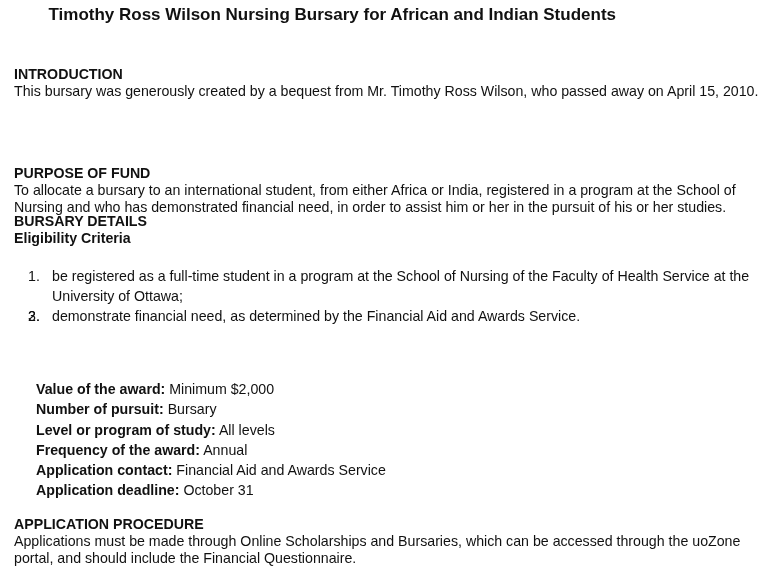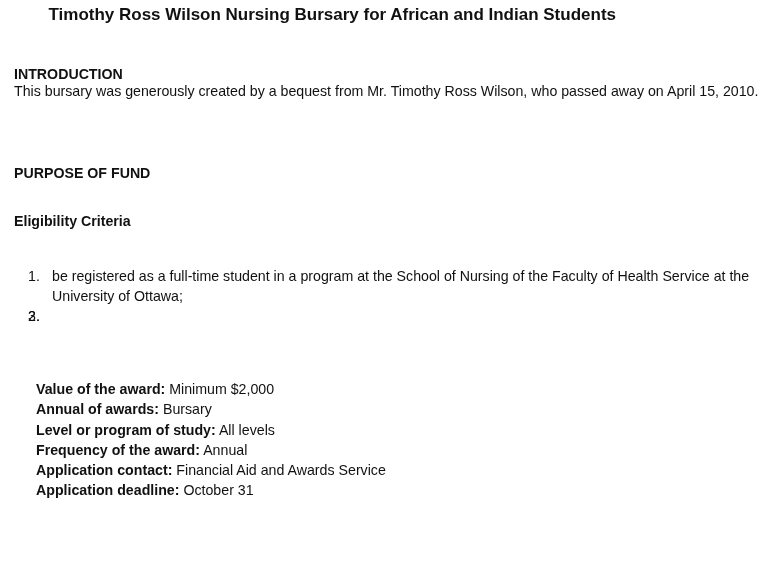--- a/index.html
+++ b/index.html
@@ -29,37 +29,41 @@
 
 <div class="title">Timothy Ross Wilson Nursing Bursary for African and Indian Students</div>
 
 <div class="block" style="top:66px;">
   <span class="h">INTRODUCTION</span>
   <span class="p">This bursary was generously created by a bequest from Mr. Timothy Ross Wilson, who passed away on April 15, 2010.</span>
 </div>
 
 <div class="block" style="top:137px;margin-top:28px;">
   <span class="h">PURPOSE OF FUND</span>
+  <span class="p">To allocate a bursary to an international student, from either Africa or India, registered in a program at the School of Nursing and who has demonstrated financial need, in order to assist him or her in the pursuit of his or her studies.</span>
 </div>
 
 <div class="block" style="top:213px;">
+  <span class="h">BURSARY DETAILS</span>
   <span class="h">Eligibility Criteria</span>
 </div>
 
 <div class="block" style="top:263px;">
   <ol style="margin-top:3px;">
     <li><span class="num">1.</span><span>be registered as a full-time student in a program at the School of Nursing of the Faculty of Health Service at the University of Ottawa;</span></li>
     <li><span class="num">2.</span></li>
-    <li><span class="num">3.</span></li>
+    <li><span class="num">3.</span><span>demonstrate financial need, as determined by the Financial Aid and Awards Service.</span></li>
   </ol>
 </div>
 
 <div class="block kv" style="top:379px;">
   <div><b>Value of the award:</b><span> Minimum $2,000</span></div>
-  <div><b>Annual of awards:</b><span> Bursary</span></div>
+  <div><b>Number of pursuit:</b><span> Bursary</span></div>
   <div><b>Level or program of study:</b><span> All levels</span></div>
   <div><b>Frequency of the award:</b><span> Annual</span></div>
   <div><b>Application contact:</b><span> Financial Aid and Awards Service</span></div>
   <div><b>Application deadline:</b><span> October 31</span></div>
 </div>
 
 <div class="block" style="top:516px;">
+  <span class="h">APPLICATION PROCEDURE</span>
+  <span class="p">Applications must be made through Online Scholarships and Bursaries, which can be accessed through the uoZone portal, and should include the Financial Questionnaire.</span>
 </div>
 
 </body></html>

